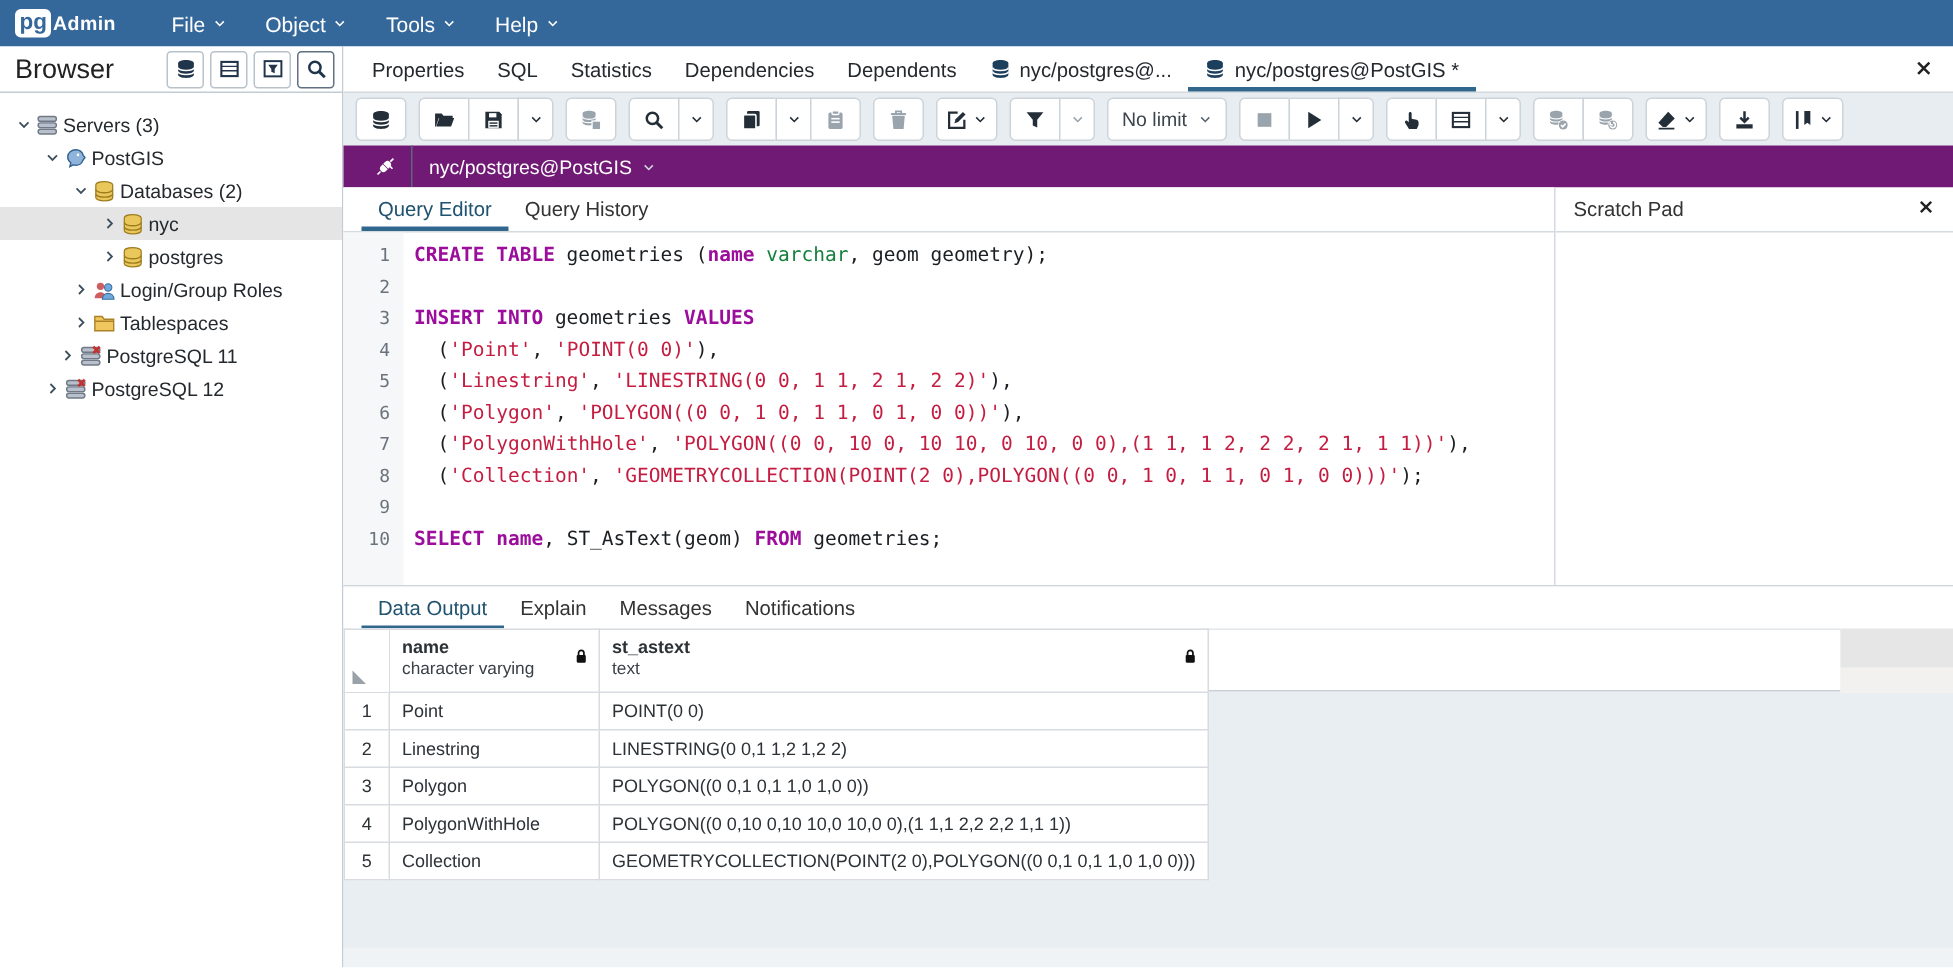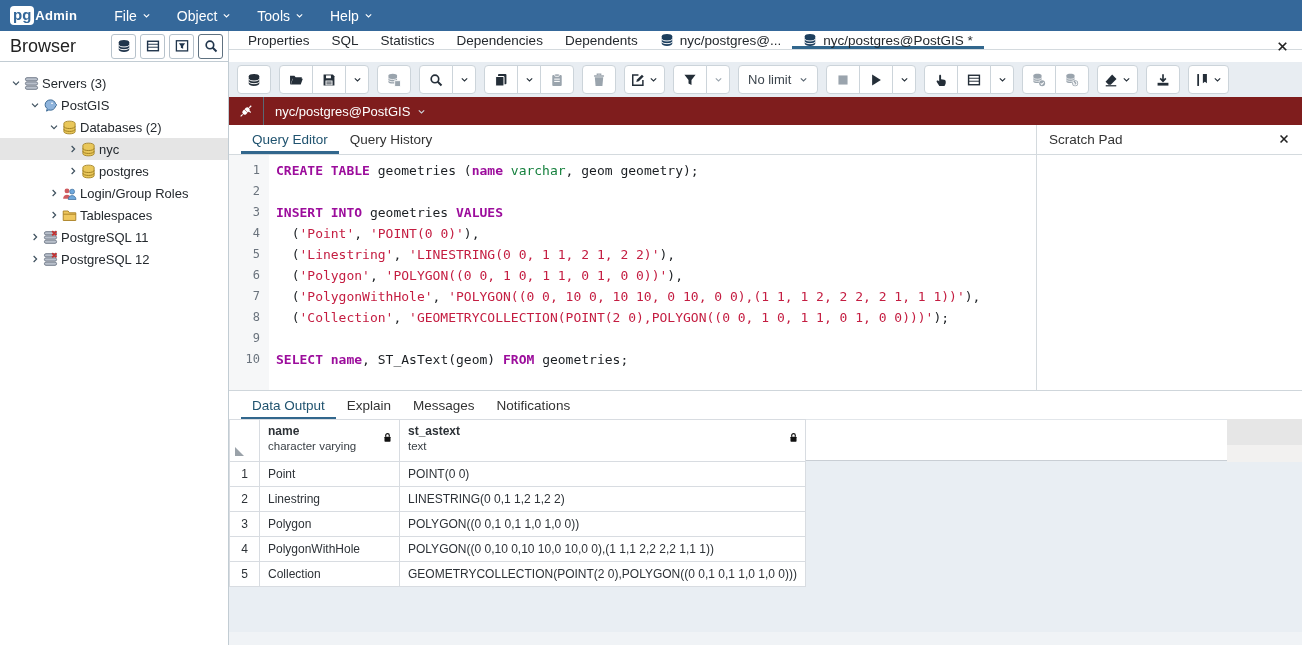--- a/index.html
+++ b/index.html
@@ -40,21 +40,21 @@
   .tree-row { height:22px; display:flex; align-items:center; }
   .tree-row.selected { background:#e5e5e5; }
   .tw { width:15px; display:flex; justify-content:center; color:#3d4f5d; flex:none; }
   .tw svg { width:10px; height:10px; }
   .tree-row .icn.t { margin:0 3px 0 1px; flex:none; }
   .tree-label { white-space:nowrap; color:#24292e; }
 
   
   .main { position:absolute; left:229px; top:31px; right:0; bottom:0; }
 
-  .tabbar { position:absolute; left:0; top:0; right:0; height:19px;
+  .tabbar { position:absolute; left:0; top:0; right:0; height:31px;
     border-bottom:1px solid #d4dade; display:flex; align-items:stretch;
     padding-left:8px; background:#fff; }
   .tab { display:flex; align-items:center; gap:6px; padding:0 11px; font-size:13.5px;
     color:#24292e; border-bottom:3px solid transparent; padding-top:3px; }
   .tab.active { border-bottom-color:#32678d; }
   .tab .icn { color:#1d3f5e; }
   .tabbar-close { position:absolute; right:11px; top:8px; color:#222; width:15px; height:15px; }
   .tabbar-close svg { width:13px; height:13px; }
 
   .toolbar { position:absolute; left:0; top:31px; right:0; height:35px;
@@ -66,21 +66,21 @@
   .tgroup .tbtn:first-child { margin-left:0; border-top-left-radius:4px; border-bottom-left-radius:4px; }
   .tgroup .tbtn:last-child { border-top-right-radius:4px; border-bottom-right-radius:4px; }
   .tbtn.narrow { min-width:24px; padding:0 3px; }
   .tbtn.disabled { color:#9aa4ad; }
   .limit-select { height:29px; width:80px; background:#fff; border:1px solid #ccd4da;
     border-radius:4px; font-size:13px; color:#3c454d; display:flex; align-items:center;
     justify-content:space-between; padding:0 9px; }
   .limit-select .icn { color:#5a6671; }
 
   .connbar { position:absolute; left:0; top:66px; right:0; height:28px;
-    background:#7f1d1d; display:flex; align-items:center; color:#fff; }
+    background:#701a75; display:flex; align-items:center; color:#fff;padding-left:11px; }
   .conn-plug { width:35px; height:100%; display:flex; align-items:center;
     justify-content:center; border-right:1px solid #5a6874; color:#fff; }
   .conn-label { margin-left:11px; font-size:13px; display:flex; align-items:center; gap:7px; }
   .conn-label .icn { color:#cfd6dc; }
 
   
   .editor-zone { position:absolute; left:0; top:94px; width:807px; height:265px; background:#fff; }
   .panel-tabs { height:30px; border-bottom:1px solid #d4dade; display:flex;
     align-items:stretch; padding-left:12px; background:#fff; }
   .ptab { display:flex; align-items:center; padding:0 11px; font-size:13.5px; color:#333;
@@ -312,21 +312,21 @@
             </svg>
           </span>
           <span class="icn t">
             <svg viewBox="0 0 16 16" fill="currentColor">
               <path d="M1.3 3.2h5.2l1.4 1.9h6.8v8.2H1.3z" fill="#efc75e" stroke="#ab8226" stroke-width="1"></path>
               <path d="M1.3 6.6h13.4" stroke="#ab8226" stroke-width="1" fill="none"></path>
             </svg>
           </span>
           <span class="tree-label">Tablespaces</span>
         </div>
-        <div class="tree-row" style="padding-left:27px">
+        <div class="tree-row" style="padding-left:37px">
           <span class="tw">
             <svg viewBox="0 0 16 16" fill="currentColor">
               <path d="M5.8 3.2L10.6 8l-4.8 4.8" fill="none" stroke="currentColor" stroke-width="1.9"></path>
             </svg>
           </span>
           <span class="icn t">
             <svg viewBox="0 0 16 16" fill="currentColor">
               <g fill="#b9c0cb" stroke="#6f7987" stroke-width="1">
                 <rect x="1.5" y="1.8" width="13" height="3.4" rx="1.7"></rect>
                 <rect x="1.5" y="6.3" width="13" height="3.4" rx="1.7"></rect>

